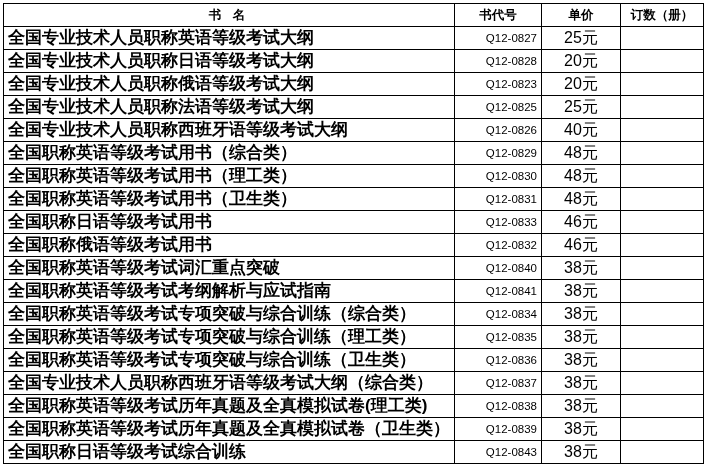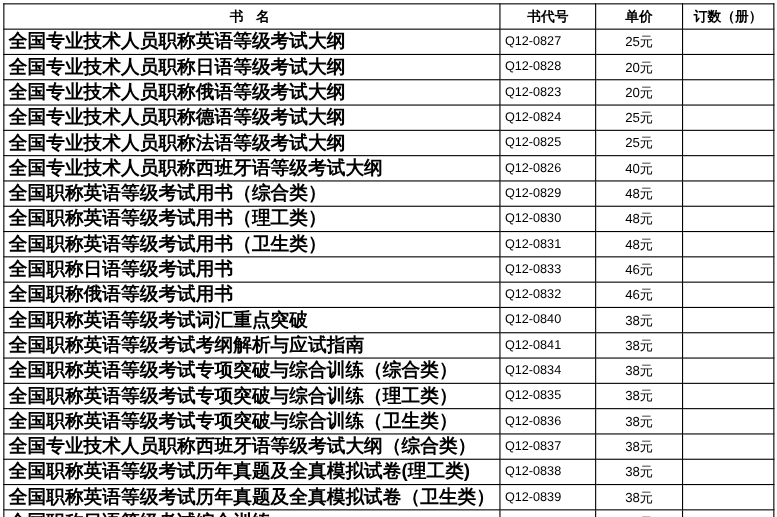--- a/index.html
+++ b/index.html
@@ -48,26 +48,26 @@
   th.h-name {
     letter-spacing: 4px;
   }
   td.name {
     text-align: left;
     font-weight: bold;
     font-size: 17px;
     padding-left: 5px;
   }
   td.code {
-    text-align: left;
+    text-align: right;
     font-size: 11.5px;
   }
   td.price {
     text-align: center;
-    font-size: 12px;
+    font-size: 16px;
   }
   td.qty {
     text-align: center;
     font-size: 11.5px;
   }
 </style>
 </head>
 <body>
 
 <div class="sheet">
@@ -99,26 +99,20 @@
           <td class="price">20元</td>
           <td class="qty"></td>
         </tr>
         <tr>
           <td class="name">全国专业技术人员职称俄语等级考试大纲</td>
           <td class="code">Q12-0823</td>
           <td class="price">20元</td>
           <td class="qty"></td>
         </tr>
         <tr>
-          <td class="name">全国专业技术人员职称德语等级考试大纲</td>
-          <td class="code">Q12-0824</td>
-          <td class="price">25元</td>
-          <td class="qty"></td>
-        </tr>
-        <tr>
           <td class="name">全国专业技术人员职称法语等级考试大纲</td>
           <td class="code">Q12-0825</td>
           <td class="price">25元</td>
           <td class="qty"></td>
         </tr>
         <tr>
           <td class="name">全国专业技术人员职称西班牙语等级考试大纲</td>
           <td class="code">Q12-0826</td>
           <td class="price">40元</td>
           <td class="qty"></td>

